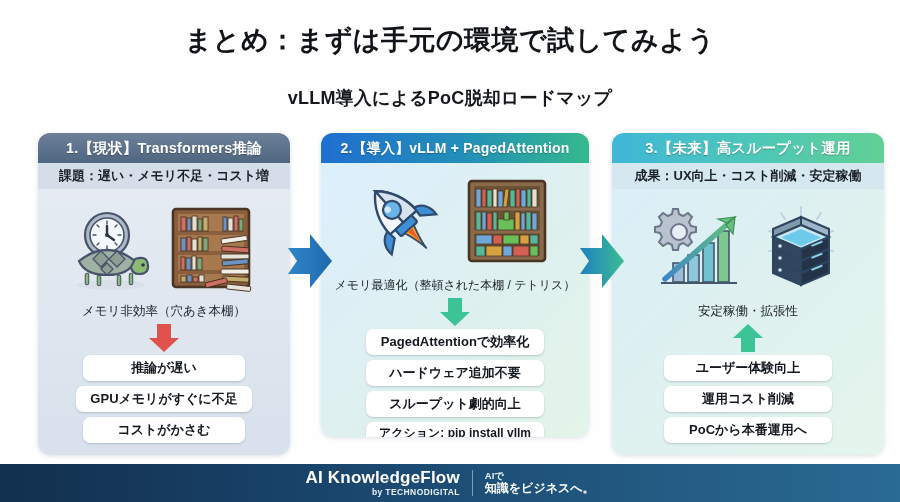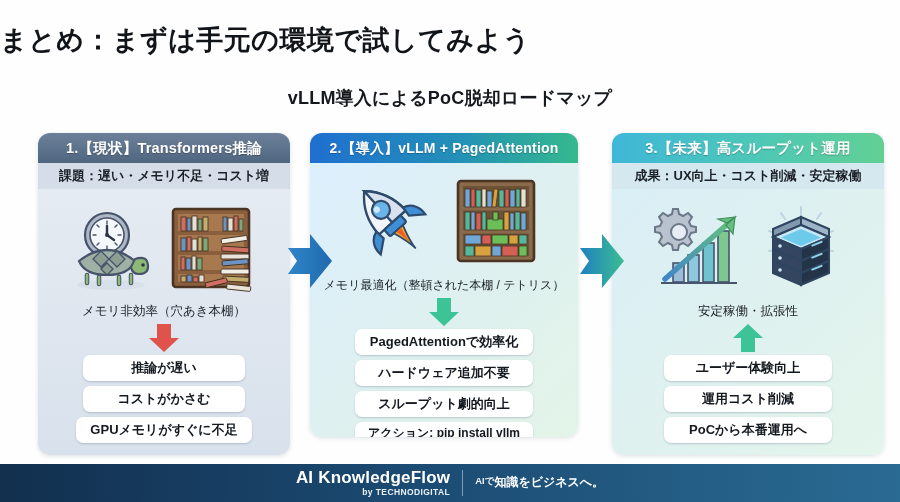--- a/index.html
+++ b/index.html
@@ -7,41 +7,41 @@
     width: 900px; height: 502px;
     font-family: "Liberation Sans", "DejaVu Sans", sans-serif;
     background: #ffffff;
     overflow: hidden;
   }
   .slide { position: relative; width: 900px; height: 502px; background: #fefefe; }
 
   
   .title {
     position: absolute; top: 22px; left: 0; width: 900px;
-    text-align: left;
+    text-align: center;
     font-size: 27px; font-weight: bold; color: #111418;
     letter-spacing: 0.5px;
   }
   .subtitle {
     position: absolute; top: 86px; left: 0; width: 900px;
     text-align: center;
     font-size: 18px; font-weight: bold; color: #15181c;
     letter-spacing: 0.2px;
   }
 
   
   .card {
     position: absolute;
     top: 133px;
     border-radius: 12px;
     overflow: hidden;
     box-shadow: 0 1px 4px rgba(40,60,90,0.16);
   }
   #card1 { left: 38px;  width: 252px; height: 322px; background: linear-gradient(180deg,#e8edf3 0%, #d8e1ec 100%); }
-  #card2 { left: 310px; width: 268px; height: 304px; background: linear-gradient(135deg,#dcefff 0%, #def0ef 55%, #e3f5e8 100%); }
+  #card2 { left: 321px; width: 268px; height: 304px; background: linear-gradient(135deg,#dcefff 0%, #def0ef 55%, #e3f5e8 100%); }
   #card3 { left: 612px; width: 272px; height: 322px; background: linear-gradient(135deg,#d8eef8 0%, #dff1ef 55%, #e4f5ec 100%); }
 
   .card-head {
     height: 30px; line-height: 30px;
     text-align: center; color: #ffffff;
     font-size: 14.5px; font-weight: bold;
     letter-spacing: 0.2px;
     text-shadow: 0 1px 1px rgba(0,0,0,0.25);
   }
   #card1 .card-head { background: linear-gradient(180deg,#6d8099 0%, #4f6680 100%); }
@@ -101,21 +101,21 @@
   .footer {
     position: absolute; left: 0; bottom: 0; width: 900px; height: 38px;
     background: linear-gradient(90deg,#122f4e 0%, #1b4a72 45%, #2a6b93 100%);
     display: flex; align-items: center; justify-content: center;
   }
   .brand-wrap { display: flex; align-items: center; gap: 12px; }
   .brand { display: flex; flex-direction: column; align-items: flex-end; line-height: 1.05; }
   .brand-main { color: #ffffff; font-size: 17px; font-weight: bold; letter-spacing: 0.2px; }
   .brand-sub { color: #e9f1f7; font-size: 8.5px; font-weight: bold; letter-spacing: 0.4px; margin-top: 1px; }
   .divider { width: 1px; height: 26px; background: rgba(255,255,255,0.45); }
-  .tagline { display: flex; flex-direction: row; line-height: 1.25; }
+  .tagline { display: flex; flex-direction: column; line-height: 1.25; }
   .tag1 { color: #eaf3f9; font-size: 9.5px; font-weight: bold; }
   .tag2 { color: #ffffff; font-size: 12px; font-weight: bold; }
 </style>
 </head>
 <body>
 
 <div class="slide">
 
   <div class="title">まとめ：まずは手元の環境で試してみよう</div>
   <div class="subtitle">vLLM導入によるPoC脱却ロードマップ</div>
@@ -203,22 +203,22 @@
     <div class="caption">メモリ非効率（穴あき本棚）</div>
 
     <div class="inner-arrow">
       <svg width="36" height="30" viewBox="0 0 36 30">
         <path d="M11 1 h14 v14 h8 L18 29 L3 15 h8z" fill="#e0534c"></path>
       </svg>
     </div>
 
     <div class="pills">
       <div class="pill">推論が遅い</div>
+      <div class="pill">GPUメモリがすぐに不足</div>
       <div class="pill">コストがかさむ</div>
-      <div class="pill">GPUメモリがすぐに不足</div>
     </div>
   </div>
 
   <div class="card" id="card2">
     <div class="card-head">2.【導入】vLLM + PagedAttention</div>
 
     <div class="illus">
 
       <span>
       <svg width="98" height="96" viewBox="0 0 98 96">

